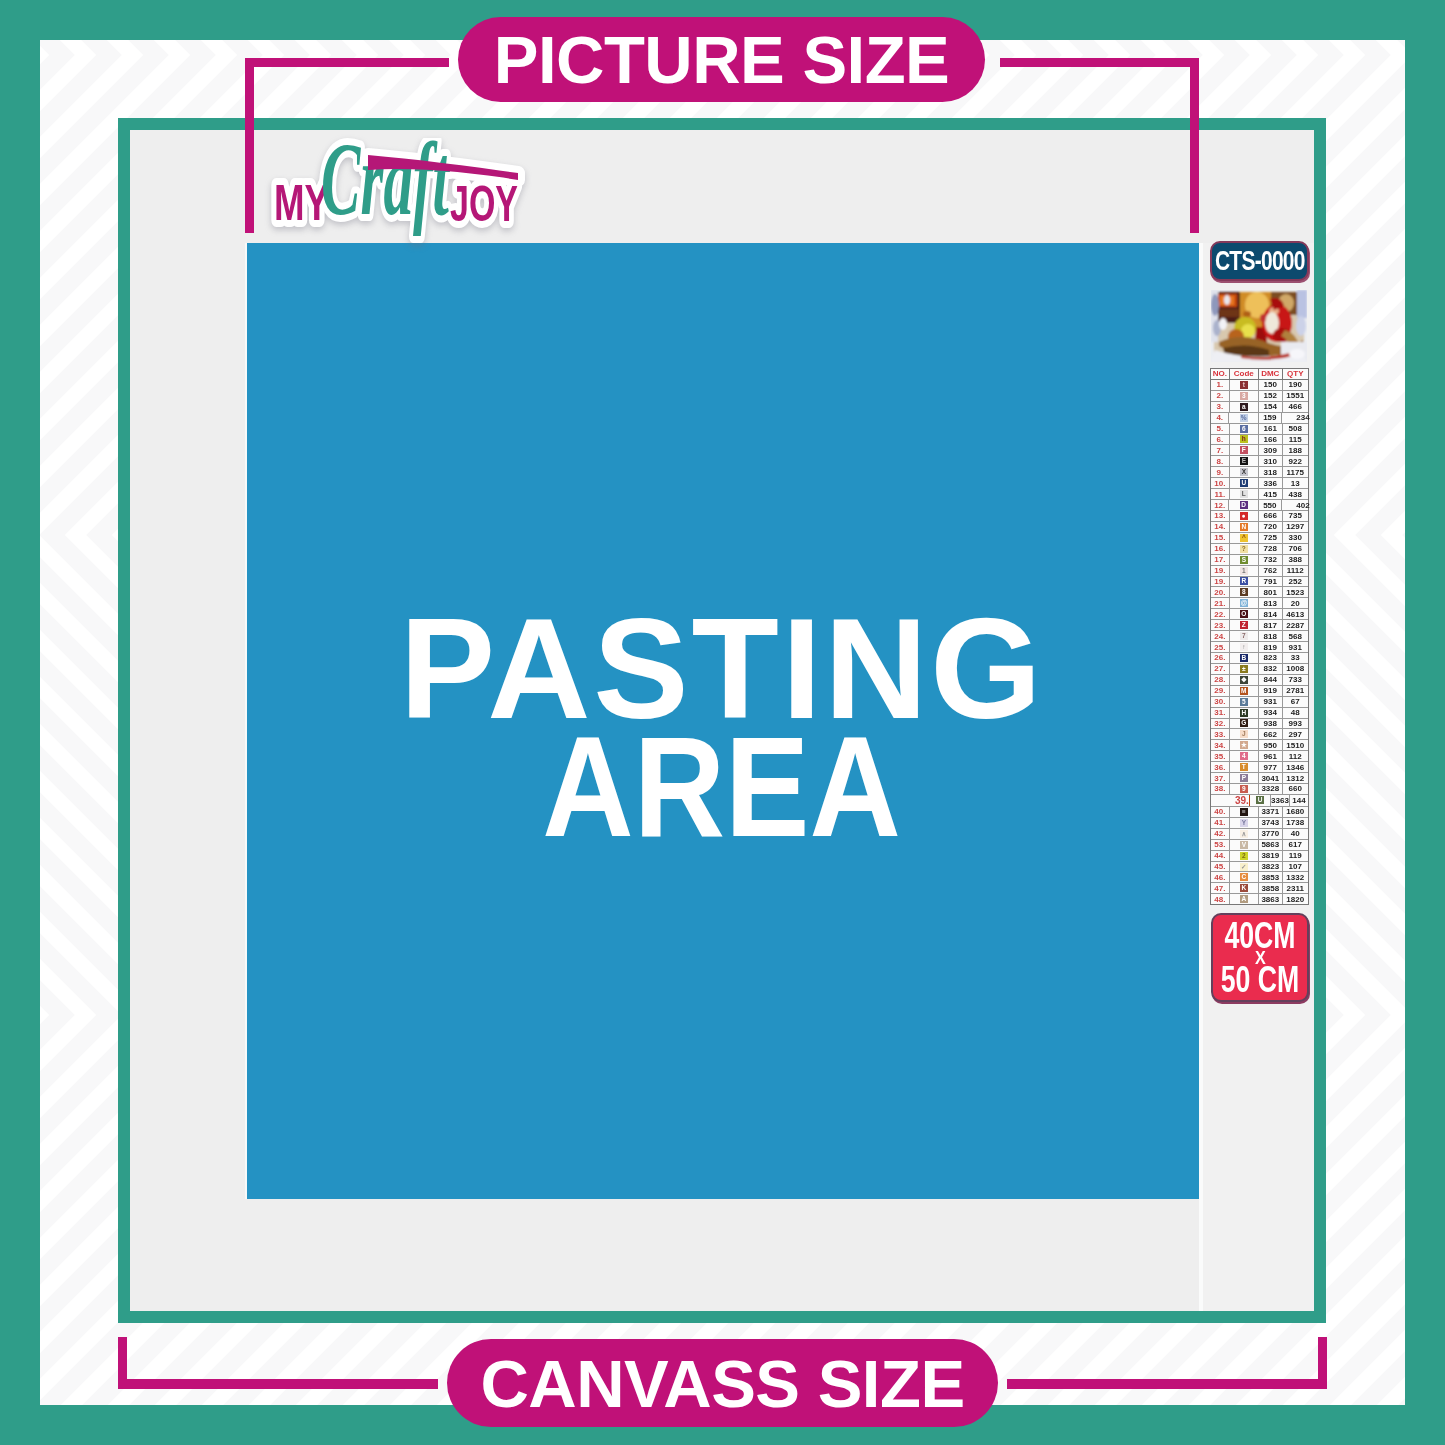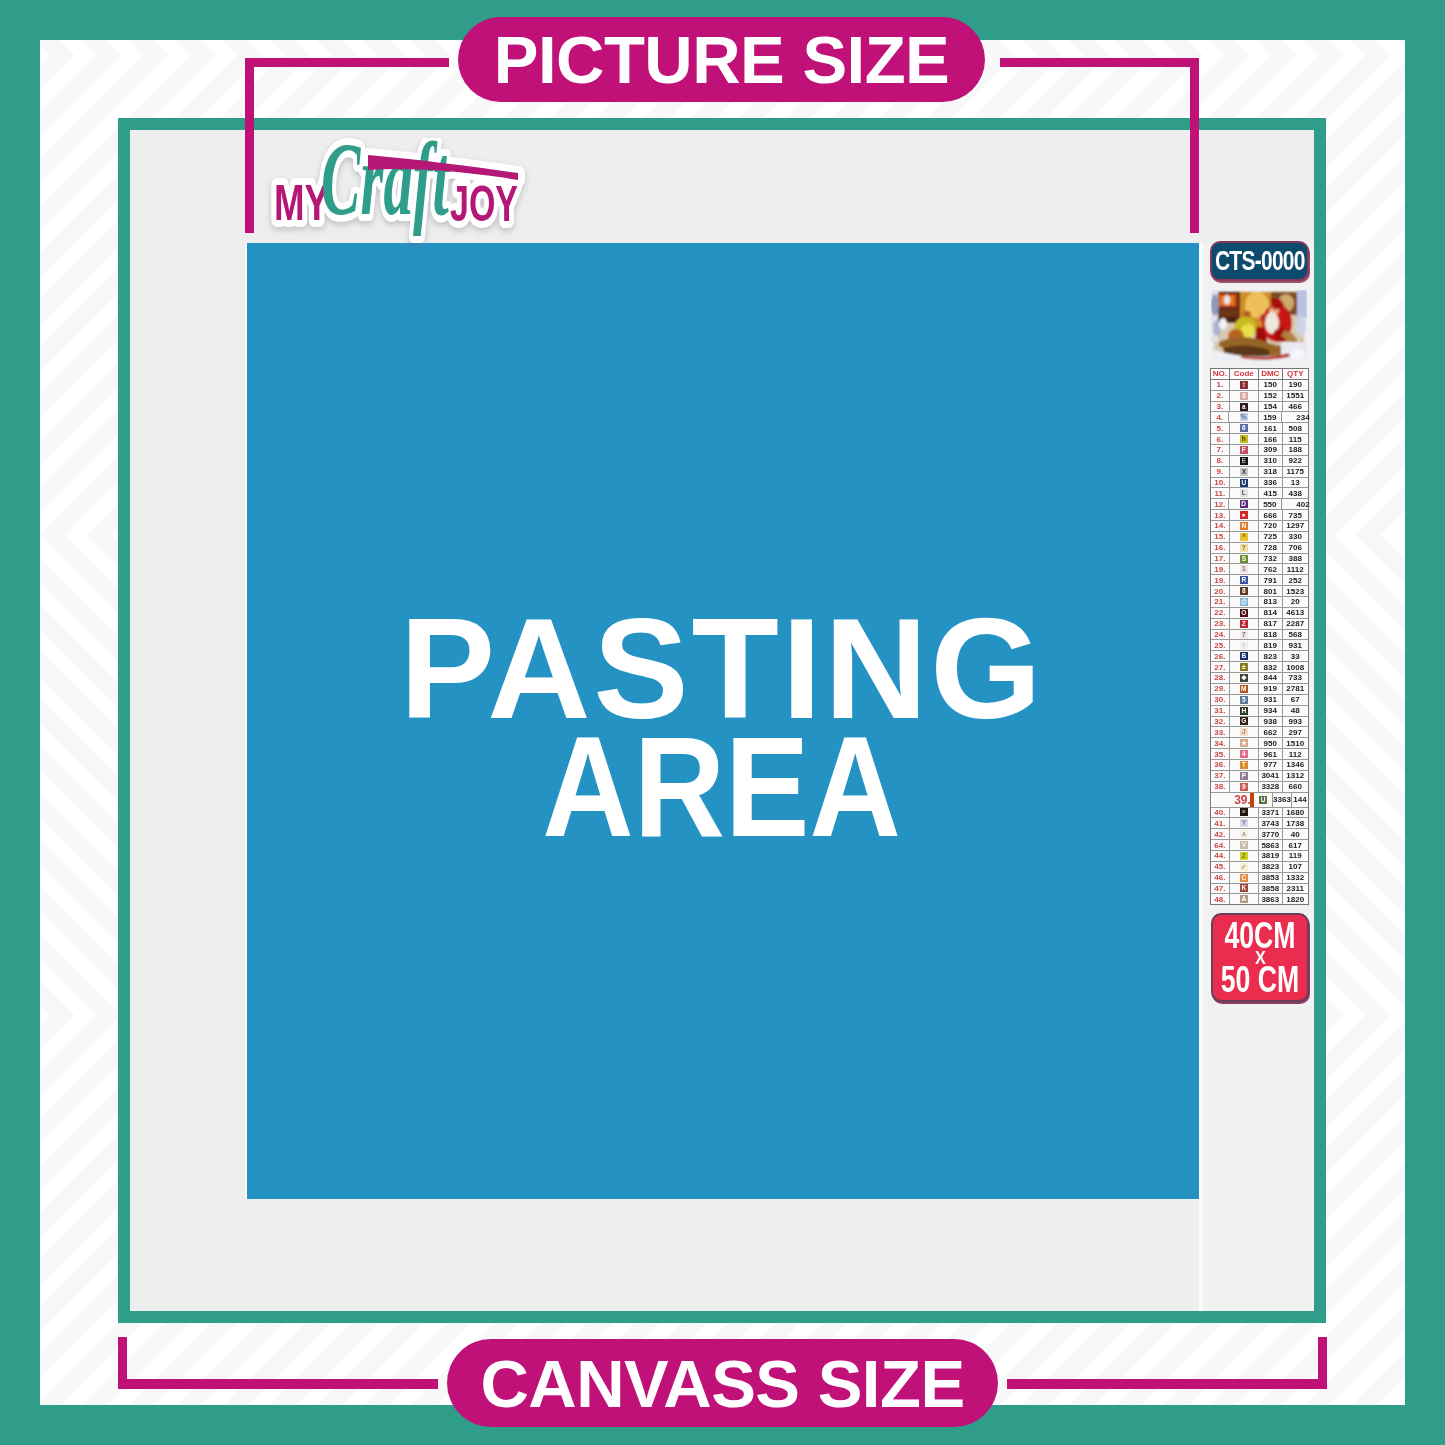--- a/index.html
+++ b/index.html
@@ -463,21 +463,21 @@
       </div>
       <div style="flex:1;display:flex;border-bottom:1px solid #999;">
         <div style="width:19px;border-right:1px solid #999;box-sizing:border-box;display:flex;align-items:center;justify-content:center;color:#cc4444;font-weight:bold;font-size:8px;">38.</div>
         <div style="width:30px;border-right:1px solid #999;box-sizing:border-box;display:flex;align-items:center;justify-content:center;">
           <span style="width:8px;height:8px;background:#c85c50;color:#fff;font-size:6.5px;line-height:8px;text-align:center;display:block;font-weight:bold;">9</span>
         </div>
         <div style="width:24px;border-right:1px solid #999;box-sizing:border-box;display:flex;align-items:center;justify-content:center;color:#222;font-weight:bold;font-size:8px;">3328</div>
         <div style="width:26px;box-sizing:border-box;display:flex;align-items:center;justify-content:center;color:#222;font-weight:bold;font-size:8px;">660</div>
       </div>
       <div style="flex:1;display:flex;border-bottom:1px solid #999;">
-        <div style="width:19px;border-right:4px solid #c2410c;box-sizing:border-box;display:flex;align-items:center;justify-content:center;color:#cc4444;font-weight:bold;font-size:12px;margin-left:24px;">39.</div>
+        <div style="width:19px;border-right:1px solid #c2410c;box-sizing:border-box;display:flex;align-items:center;justify-content:center;color:#cc4444;font-weight:bold;font-size:10px;margin-left:24px;">39.</div>
         <div style="width:30px;border-right:1px solid #999;box-sizing:border-box;display:flex;align-items:center;justify-content:center;">
           <span style="width:8px;height:8px;background:#5a7044;color:#fff;font-size:6.5px;line-height:8px;text-align:center;display:block;font-weight:bold;">U</span>
         </div>
         <div style="width:24px;border-right:1px solid #999;box-sizing:border-box;display:flex;align-items:center;justify-content:center;color:#222;font-weight:bold;font-size:8px;">3363</div>
         <div style="width:26px;box-sizing:border-box;display:flex;align-items:center;justify-content:center;color:#222;font-weight:bold;font-size:8px;">144</div>
       </div>
       <div style="flex:1;display:flex;border-bottom:1px solid #999;">
         <div style="width:19px;border-right:1px solid #999;box-sizing:border-box;display:flex;align-items:center;justify-content:center;color:#cc4444;font-weight:bold;font-size:8px;">40.</div>
         <div style="width:30px;border-right:1px solid #999;box-sizing:border-box;display:flex;align-items:center;justify-content:center;">
           <span style="width:8px;height:8px;background:#221510;color:#ccc;font-size:6.5px;line-height:8px;text-align:center;display:block;font-weight:bold;">≡</span>
@@ -495,21 +495,21 @@
       </div>
       <div style="flex:1;display:flex;border-bottom:1px solid #999;">
         <div style="width:19px;border-right:1px solid #999;box-sizing:border-box;display:flex;align-items:center;justify-content:center;color:#cc4444;font-weight:bold;font-size:8px;">42.</div>
         <div style="width:30px;border-right:1px solid #999;box-sizing:border-box;display:flex;align-items:center;justify-content:center;">
           <span style="width:8px;height:8px;background:#f8f0e4;color:#999;font-size:6.5px;line-height:8px;text-align:center;display:block;font-weight:bold;">∧</span>
         </div>
         <div style="width:24px;border-right:1px solid #999;box-sizing:border-box;display:flex;align-items:center;justify-content:center;color:#222;font-weight:bold;font-size:8px;">3770</div>
         <div style="width:26px;box-sizing:border-box;display:flex;align-items:center;justify-content:center;color:#222;font-weight:bold;font-size:8px;">40</div>
       </div>
       <div style="flex:1;display:flex;border-bottom:1px solid #999;">
-        <div style="width:19px;border-right:1px solid #999;box-sizing:border-box;display:flex;align-items:center;justify-content:center;color:#cc4444;font-weight:bold;font-size:8px;">64.</div>
+        <div style="width:19px;border-right:1px solid #999;box-sizing:border-box;display:flex;align-items:center;justify-content:center;color:#cc4444;font-weight:bold;font-size:8px;">53.</div>
         <div style="width:30px;border-right:1px solid #999;box-sizing:border-box;display:flex;align-items:center;justify-content:center;">
           <span style="width:8px;height:8px;background:#c8b8a4;color:#fff;font-size:6.5px;line-height:8px;text-align:center;display:block;font-weight:bold;">V</span>
         </div>
         <div style="width:24px;border-right:1px solid #999;box-sizing:border-box;display:flex;align-items:center;justify-content:center;color:#222;font-weight:bold;font-size:8px;">5863</div>
         <div style="width:26px;box-sizing:border-box;display:flex;align-items:center;justify-content:center;color:#222;font-weight:bold;font-size:8px;">617</div>
       </div>
       <div style="flex:1;display:flex;border-bottom:1px solid #999;">
         <div style="width:19px;border-right:1px solid #999;box-sizing:border-box;display:flex;align-items:center;justify-content:center;color:#cc4444;font-weight:bold;font-size:8px;">44.</div>
         <div style="width:30px;border-right:1px solid #999;box-sizing:border-box;display:flex;align-items:center;justify-content:center;">
           <span style="width:8px;height:8px;background:#ccd428;color:#7a6a10;font-size:6.5px;line-height:8px;text-align:center;display:block;font-weight:bold;">2</span>

